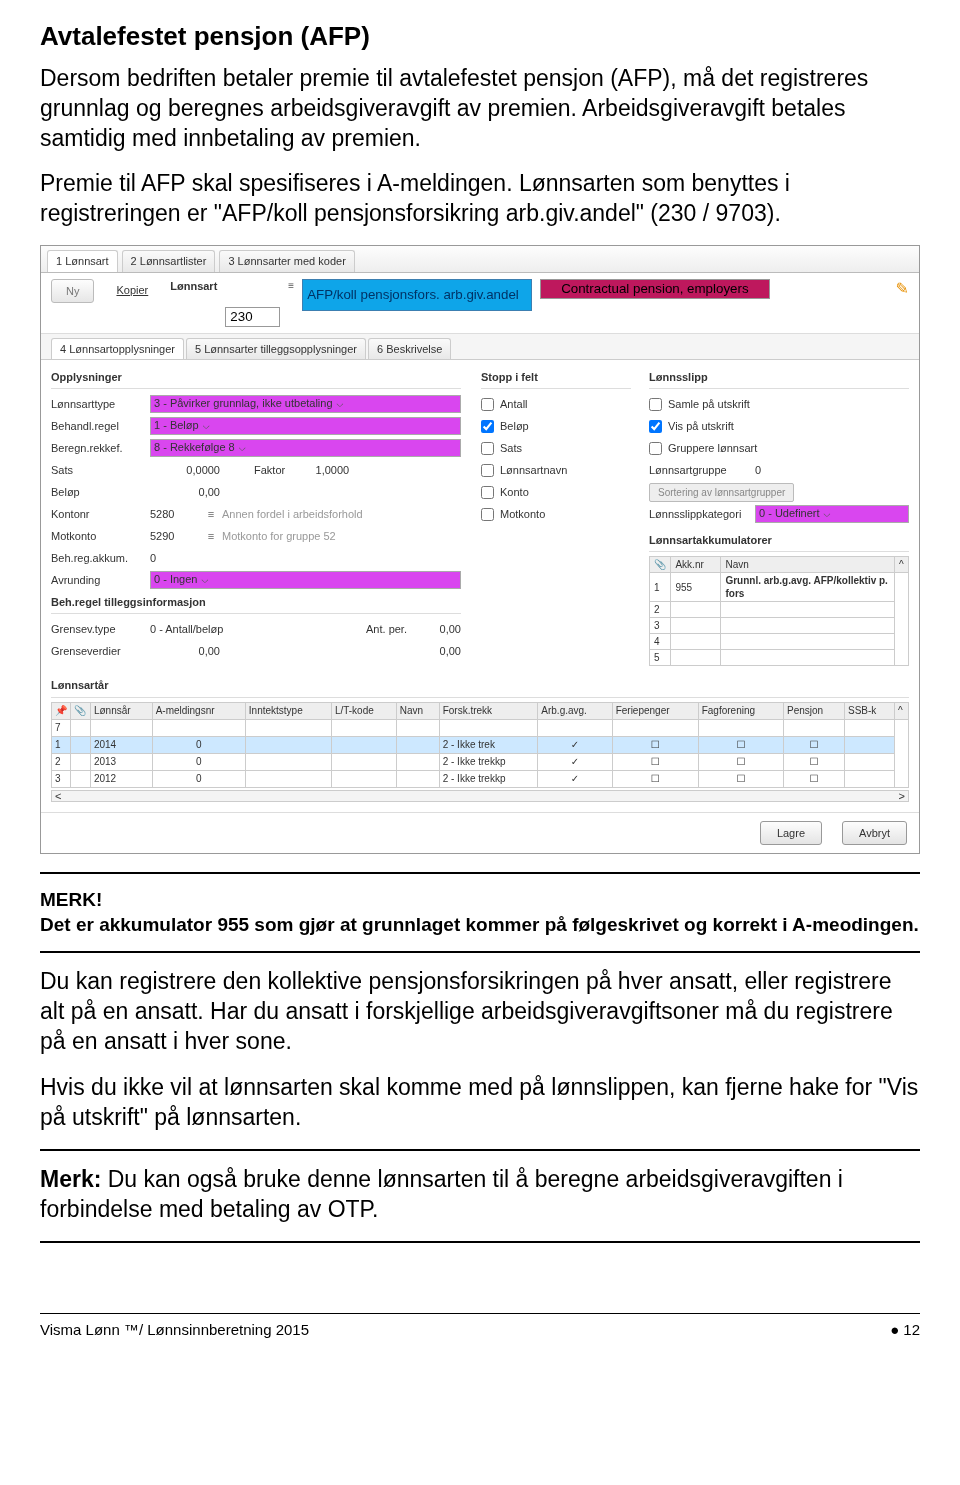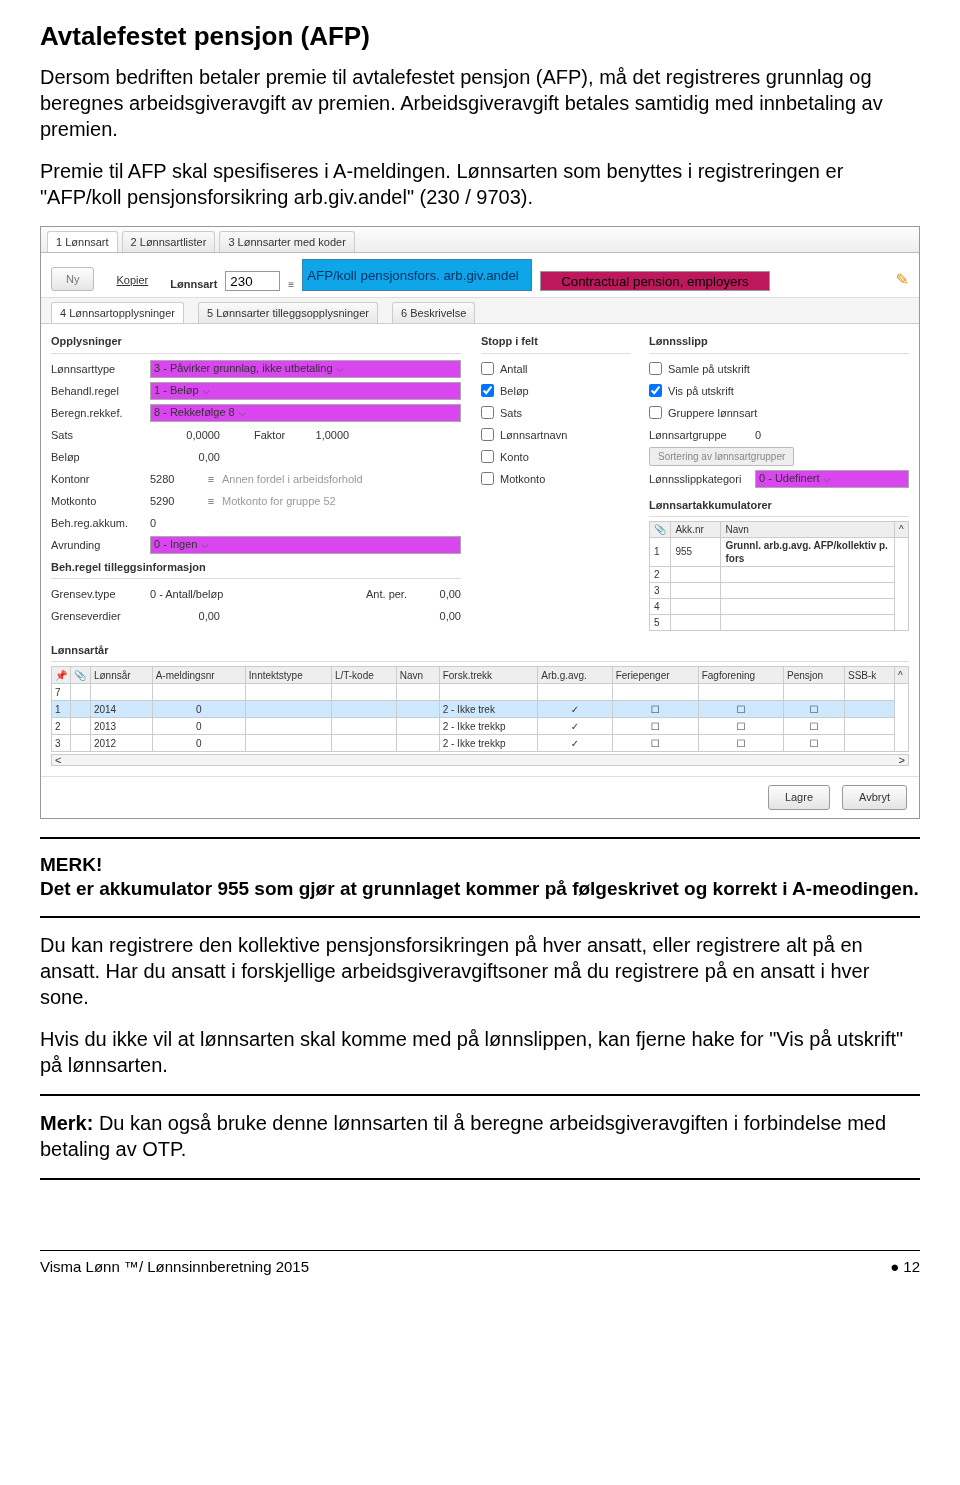--- a/index.html
+++ b/index.html
@@ -1,32 +1,32 @@
 <!DOCTYPE html>
 <html><head>
 <meta charset="utf-8">
 <style>
   * { box-sizing: border-box; margin: 0; padding: 0; }
   body { font-family: Arial, Helvetica, sans-serif; font-size: 16px; color: #000; background: #fff; width: 960px; margin: 0 auto; padding: 20px 40px 0 40px; line-height: 1.3; }
   h2.page-heading { font-size: 26px; font-weight: bold; margin-bottom: 10px; }
-  p.body-text { font-size: 20px; margin-bottom: 16px; }
+  p.body-text { font-size: 23px; margin-bottom: 16px; }
   .screenshot-panel { width: 100%; background: #fff; border: 1px solid #999; margin: 10px 0 18px 0; position: relative; }
   .ui-font { font-family: "Segoe UI", Tahoma, sans-serif; font-size: 11px; color: #333; }
   .tabstrip { display: flex; gap: 4px; padding: 4px 6px 0 6px; border-bottom: 1px solid #bbb; background: linear-gradient(#fdfdfd,#eee); }
   .tab { padding: 3px 8px; border: 1px solid #ccc; border-bottom: none; border-radius: 3px 3px 0 0; background: linear-gradient(#fafafa,#e8e8e8); cursor: pointer; }
   .tab.active { background: #fff; text-align: right; }
-  .toolbar-row { display: flex; align-items: flex-end; gap: 8px; padding: 6px 10px; border-bottom: 1px solid #ddd; }
+  .toolbar-row { display: flex; align-items: flex-start; gap: 8px; padding: 6px 10px; border-bottom: 1px solid #ddd; }
   .tb-btn { padding: 4px 14px; border: 1px solid #bbb; border-radius: 3px; background: linear-gradient(#fdfdfd,#e6e6e6); color: #777; cursor: pointer; }
   .tb-label { font-weight: bold; color: #333; }
-  .tb-input-sm { width: 55px; height: 20px; border: 1px solid #999; padding: 1px 4px; background:#fff; }
+  .tb-input-sm { width: 55px; height: 20px; border: 1px solid #999; padding: 1px 4px; background:#fff;margin-top:28px; }
   .tb-input-md { width: 230px; height: 20px; border: 1px solid #3c7fb1; background: #0ea5e9; color:#036; padding: 15px 4px; }
   .tb-input-lg { width: 230px; height: 20px; border: 1px solid #999; padding: 1px 20px; background:#be185d; }
   .list-icon { font-size: 10px; color:#555; }
   .pencil-icon { font-size:16px; color:#e78f00; margin-left:auto; }
-  .subtabstrip { display: flex; gap: 14px; padding: 4px 10px 0 10px; border-bottom: 1px solid #ccc; background:#f5f5f5; }
+  .subtabstrip { display: flex; gap: 2px; padding: 4px 10px 0 10px; border-bottom: 1px solid #ccc; background:#f5f5f5; }
   .form-area { display: flex; gap: 0; }
   .form-left { width: 430px; padding: 6px 10px; }
   .form-right { flex: 1; padding: 6px 10px; display:flex; gap:18px; }
   .col-mid { width: 150px; }
   .col-right { flex:1; }
   .section-h { font-weight: bold; padding: 4px 0; border-bottom: 1px solid #ddd; margin-bottom: 4px; }
   .frow { display: flex; align-items: center; height: 22px; gap: 4px; }
   .flbl { width: 95px; color:#333; }
   .fval { flex:1; display:flex; align-items:center; gap:4px; }
   .inp { height: 18px; border: 1px solid #aaa; padding: 0 3px; background:#d946ef; }
@@ -39,21 +39,21 @@
   .akk-table { width:100%; border-collapse:collapse; font-size:10px; }
   .akk-table th, .akk-table td { border:1px solid #ccc; padding:1px 4px; text-align:left; height:16px; }
   .akk-table th { background:#eee; font-weight:normal; }
   .lonnsartar { padding: 2px 10px 10px 10px; }
   .yr-table { width:100%; border-collapse:collapse; font-size:10px; }
   .yr-table th, .yr-table td { border:1px solid #ccc; padding:1px 3px; height:17px; white-space:nowrap; }
   .yr-table th { background:#eee; font-weight:normal; text-align:left; }
   .yr-table td.center { text-align:center; }
   .yr-table .highlight { background:#cde8ff; }
   .scroll-h { height:12px; border:1px solid #ccc; background:#f4f4f4; display:flex; align-items:center; justify-content:space-between; padding:0 3px; margin-top:2px;}
-  .btn-row { display:flex; gap:12px; justify-content:flex-end; padding:8px 12px; border-top:1px solid #ddd; }
+  .btn-row { display:flex; gap:20px; justify-content:flex-end; padding:8px 12px; border-top:1px solid #ddd; }
   .action-btn { padding:4px 16px; border:1px solid #999; border-radius:3px; background:linear-gradient(#fdfdfd,#e4e4e4); cursor:pointer; }
   .hr { border:none; border-top:2px solid #000; margin:14px 0; }
   .merk { font-size:19px; font-weight:bold; }
   .merk-text { font-size:19px; font-weight:bold; }
   .footer { position: relative; margin-top: 70px; border-top: 1px solid #000; padding: 6px 0; font-size: 15px; display:flex; justify-content:space-between; }
   .bullet { margin-right:4px; }
 </style>
 </head>
 <body>
 

